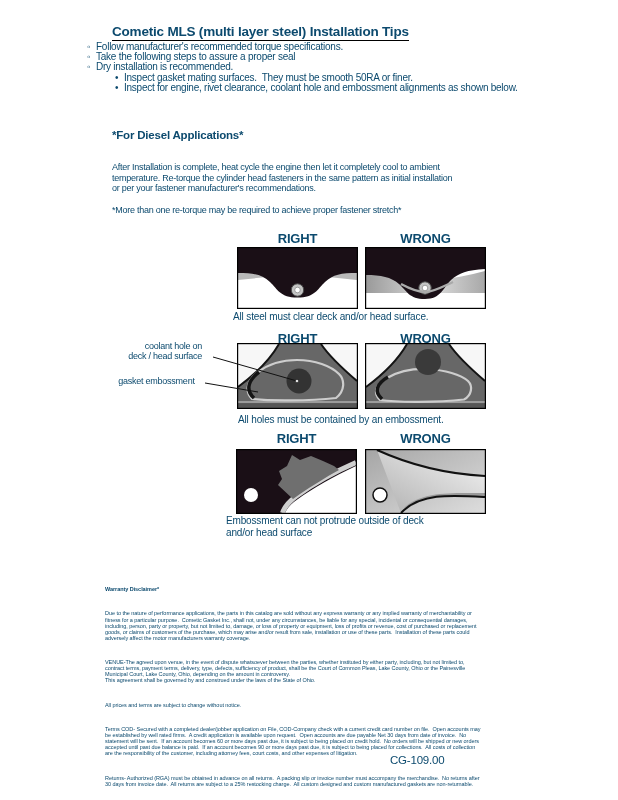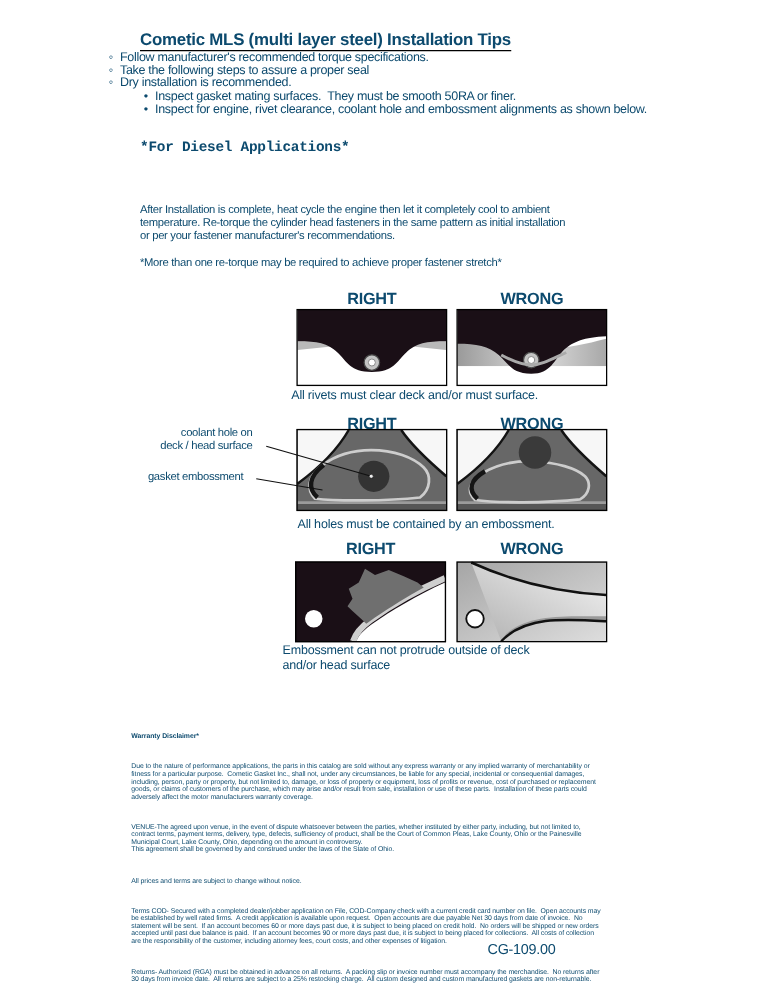--- a/index.html
+++ b/index.html
@@ -8,21 +8,21 @@
   .abs{position:absolute;}
 
   .title{left:112px;top:24px;font-size:13.5px;font-weight:bold;letter-spacing:-0.2px;
          border-bottom:1.6px solid #000;padding-bottom:1px;white-space:pre;}
 
   .bullets{left:87px;top:42px;font-size:10px;letter-spacing:-0.25px;line-height:10px;}
   .bullet-line{white-space:pre;}
   .marker{display:inline-block;width:9px;}
   .sub-bullets{margin-left:28px;margin-top:1px;}
 
-  .diesel-heading{left:112px;top:112px;font-size:11.5px;font-weight:bold;letter-spacing:-0.2px;font-family:Liberation Mono, monospace;}
+  .diesel-heading{left:112px;top:129px;font-size:11.5px;font-weight:bold;letter-spacing:-0.2px;}
   .body-par{font-size:9px;letter-spacing:-0.25px;line-height:10.5px;white-space:pre;}
   #par1{left:112px;top:133px;}
   #par2{left:112px;top:162px;}
   #par-note{left:112px;top:205px;}
 
   .dlabel{width:121px;text-align:center;font-size:13px;font-weight:600;letter-spacing:-0.2px;}
   .dbox svg{display:block;}
   .caption{font-size:10px;letter-spacing:-0.15px;white-space:pre;line-height:11.5px;}
 
   .side-label{font-size:9px;letter-spacing:-0.25px;line-height:9.5px;text-align:right;white-space:pre;}
@@ -86,21 +86,21 @@
       <path d="M1,27 C20,26 40,28 60,31 C80,34 100,29 120,24 V46 H1 Z" fill="url(#deckband)"></path>
       <rect x="1" y="46" width="119" height="15" fill="#ffffff"></rect>
       <path d="M1,1 H120 V22 C102,23 94,26 86,33 C78,41 76,52 60,52 C44,52 42,44 34,37 C26,30 16,28 1,28 Z" fill="#1a0f16"></path>
       <circle cx="60" cy="41" r="6.2" fill="#c4c4c4" stroke="#4a4a4a" stroke-width="1"></circle>
       <circle cx="60" cy="41" r="2.8" fill="#ffffff" stroke="#8a8a8a" stroke-width="0.8"></circle>
       <path d="M36,37 C48,43.5 54,45 60.5,45 C68,45 76,40.5 88,35" fill="none" stroke="#aaaaaa" stroke-width="2.4"></path>
       <rect x="0.6" y="0.6" width="119.8" height="60.8" fill="none" stroke="#000000" stroke-width="1.2"></rect>
     </svg>
   </div>
 
-  <div class="abs caption" style="left:233px;top:311px;">All rivets must clear deck and/or must surface.</div>
+  <div class="abs caption" style="left:233px;top:311px;">All steel must clear deck and/or head surface.</div>
 
   <div class="abs dlabel" style="left:237px;top:331px;">RIGHT</div>
   <div class="abs dlabel" style="left:365px;top:331px;">WRONG</div>
 
   <div class="abs side-label" id="lbl-coolant">coolant hole on
 deck / head surface</div>
   <div class="abs side-label" id="lbl-emboss">gasket embossment</div>
 
   <div class="abs dbox" style="left:237px;top:343px;">
     <svg width="121" height="66" viewBox="0 0 121 66">

